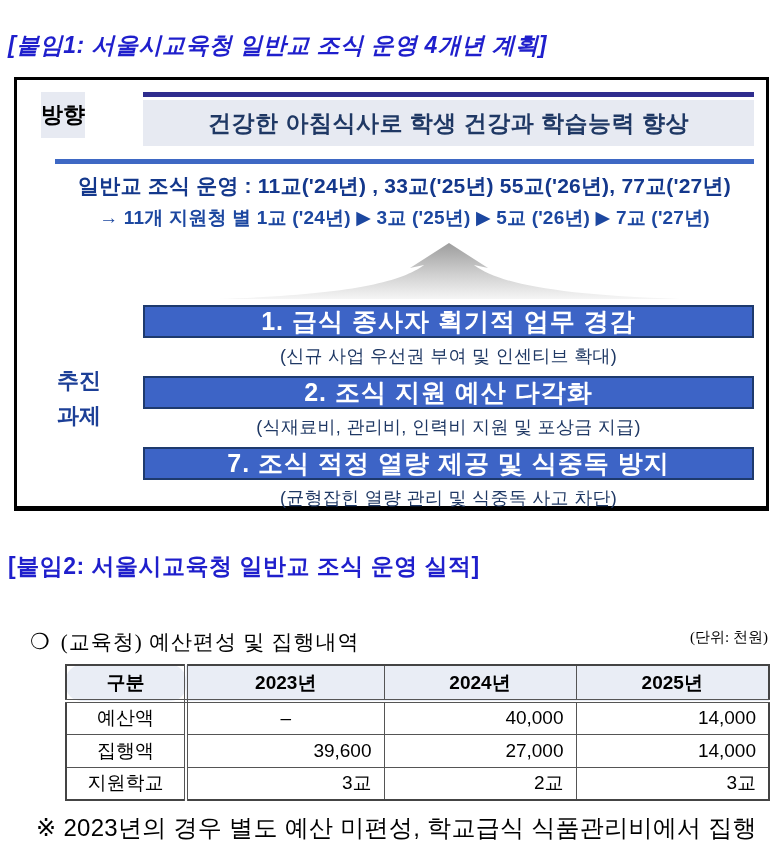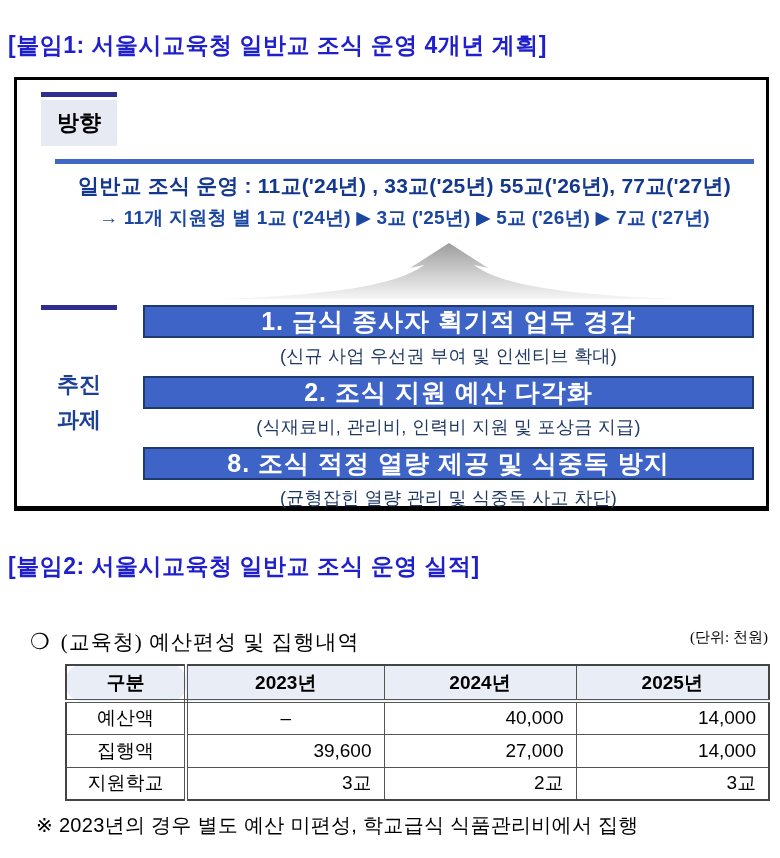--- a/index.html
+++ b/index.html
@@ -19,31 +19,31 @@
   *{margin:0;padding:0;box-sizing:border-box;}
   html,body{background:#ffffff;}
   body{
     width:780px;height:858px;position:relative;overflow:hidden;
     font-family:"Liberation Sans","DejaVu Sans",sans-serif;color:#000;
   }
   .doc-title{
     font-size:23px;font-weight:700;color:var(--title-blue);
     letter-spacing:0.5px;
   }
-  .title1{margin:30px 0 0 8px;}
+  .title1{margin:30px 0 0 8px;font-style:italic;}
   .title2{margin:40px 0 0 8px;}
 
   
   .plan-box{
     margin:16px 0 0 14px;width:755px;height:434px;
     border:3px solid #000;border-bottom-width:5px;
     padding:12px 12px 0 12px;background:#fff;
   }
   .row{display:flex;}
-  .label-col{width:76px;flex:0 0 76px;margin-left:12px;display:flex;flex-direction:column;}
+  .label-col{width:76px;flex:0 0 76px;margin-left:12px;display:flex;flex-direction:row;}
   .content-col{flex:1;margin-left:26px;display:flex;flex-direction:column;}
   .bar{height:5px;margin-bottom:3px;background:var(--navy-bar);}
   .bar.blue{background:var(--goal-bar);}
   .panel{
     background:var(--panel-bg);height:46px;
     display:flex;align-items:center;justify-content:center;
   }
   .dir-label{font-size:22px;font-weight:700;color:#000;}
   .dir-text{font-size:23px;font-weight:800;color:var(--dark-navy-text);letter-spacing:0.5px;}
   .goal-row{margin-top:13px;}
@@ -106,35 +106,41 @@
   table.budget th{
     background:var(--table-header-bg);font-weight:700;height:36px;
     border-bottom:4px double var(--border-gray);text-align:center;
   }
   table.budget td{height:33px;}
   table.budget .rowlabel{text-align:center;border-right:4px double var(--border-gray);}
   table.budget th:first-child{border-right:4px double var(--border-gray);border-radius:15px;}
   td.r{text-align:right;padding-right:12px;}
   td.c{text-align:center;}
   .footnote{
-    margin:11px 9px 0 36px;font-size:20px;color:#000;letter-spacing:0.3px;
+    margin:11px 9px 0 36px;font-size:24px;color:#000;letter-spacing:0.3px;
   }
 </style>
 </head>
 <body>
 
 <div class="doc-title title1">[붙임1: 서울시교육청 일반교 조식 운영 4개년 계획]</div>
 
 <div class="plan-box">
 
   <div class="row">
     <div class="label-col">
       <div class="bar"></div>
       <div class="panel">
         <span class="dir-label">방향</span>
+      </div>
+    </div>
+    <div class="content-col">
+      <div class="bar"></div>
+      <div class="panel">
+        <span class="dir-text">건강한 아침식사로 학생 건강과 학습능력 향상</span>
       </div>
     </div>
   </div>
 
   <div class="row goal-row">
     <div class="content-col">
       <div class="bar blue"></div>
       <div class="goal-line1">일반교 조식 운영 : 11교('24년) , 33교('25년) 55교('26년), 77교('27년)</div>
       <div class="goal-line2">→ 11개 지원청 별 1교 ('24년) ▶ 3교 ('25년) ▶ 5교 ('26년) ▶ 7교 ('27년)</div>
     </div>
@@ -161,21 +167,21 @@
           <div>추진</div>
           <div>과제</div>
         </div>
       </div>
     </div>
     <div class="content-col">
       <div class="task-bar">1. 급식 종사자 획기적 업무 경감</div>
       <div class="task-sub">(신규 사업 우선권 부여 및 인센티브 확대)</div>
       <div class="task-bar">2. 조식 지원 예산 다각화</div>
       <div class="task-sub">(식재료비, 관리비, 인력비 지원 및 포상금 지급)</div>
-      <div class="task-bar">8. 조식 적정 열량 제공 및 식중독 방지</div>
+      <div class="task-bar">7. 조식 적정 열량 제공 및 식중독 방지</div>
       <div class="task-sub">(균형잡힌 열량 관리 및 식중독 사고 차단)</div>
     </div>
   </div>
 </div>
 
 <div class="doc-title title2">[붙임2: 서울시교육청 일반교 조식 운영 실적]</div>
 
 <div class="results-header">
   <div class="section-title">
     <span class="bullet">❍</span><span>(교육청) 예산편성 및 집행내역</span>

